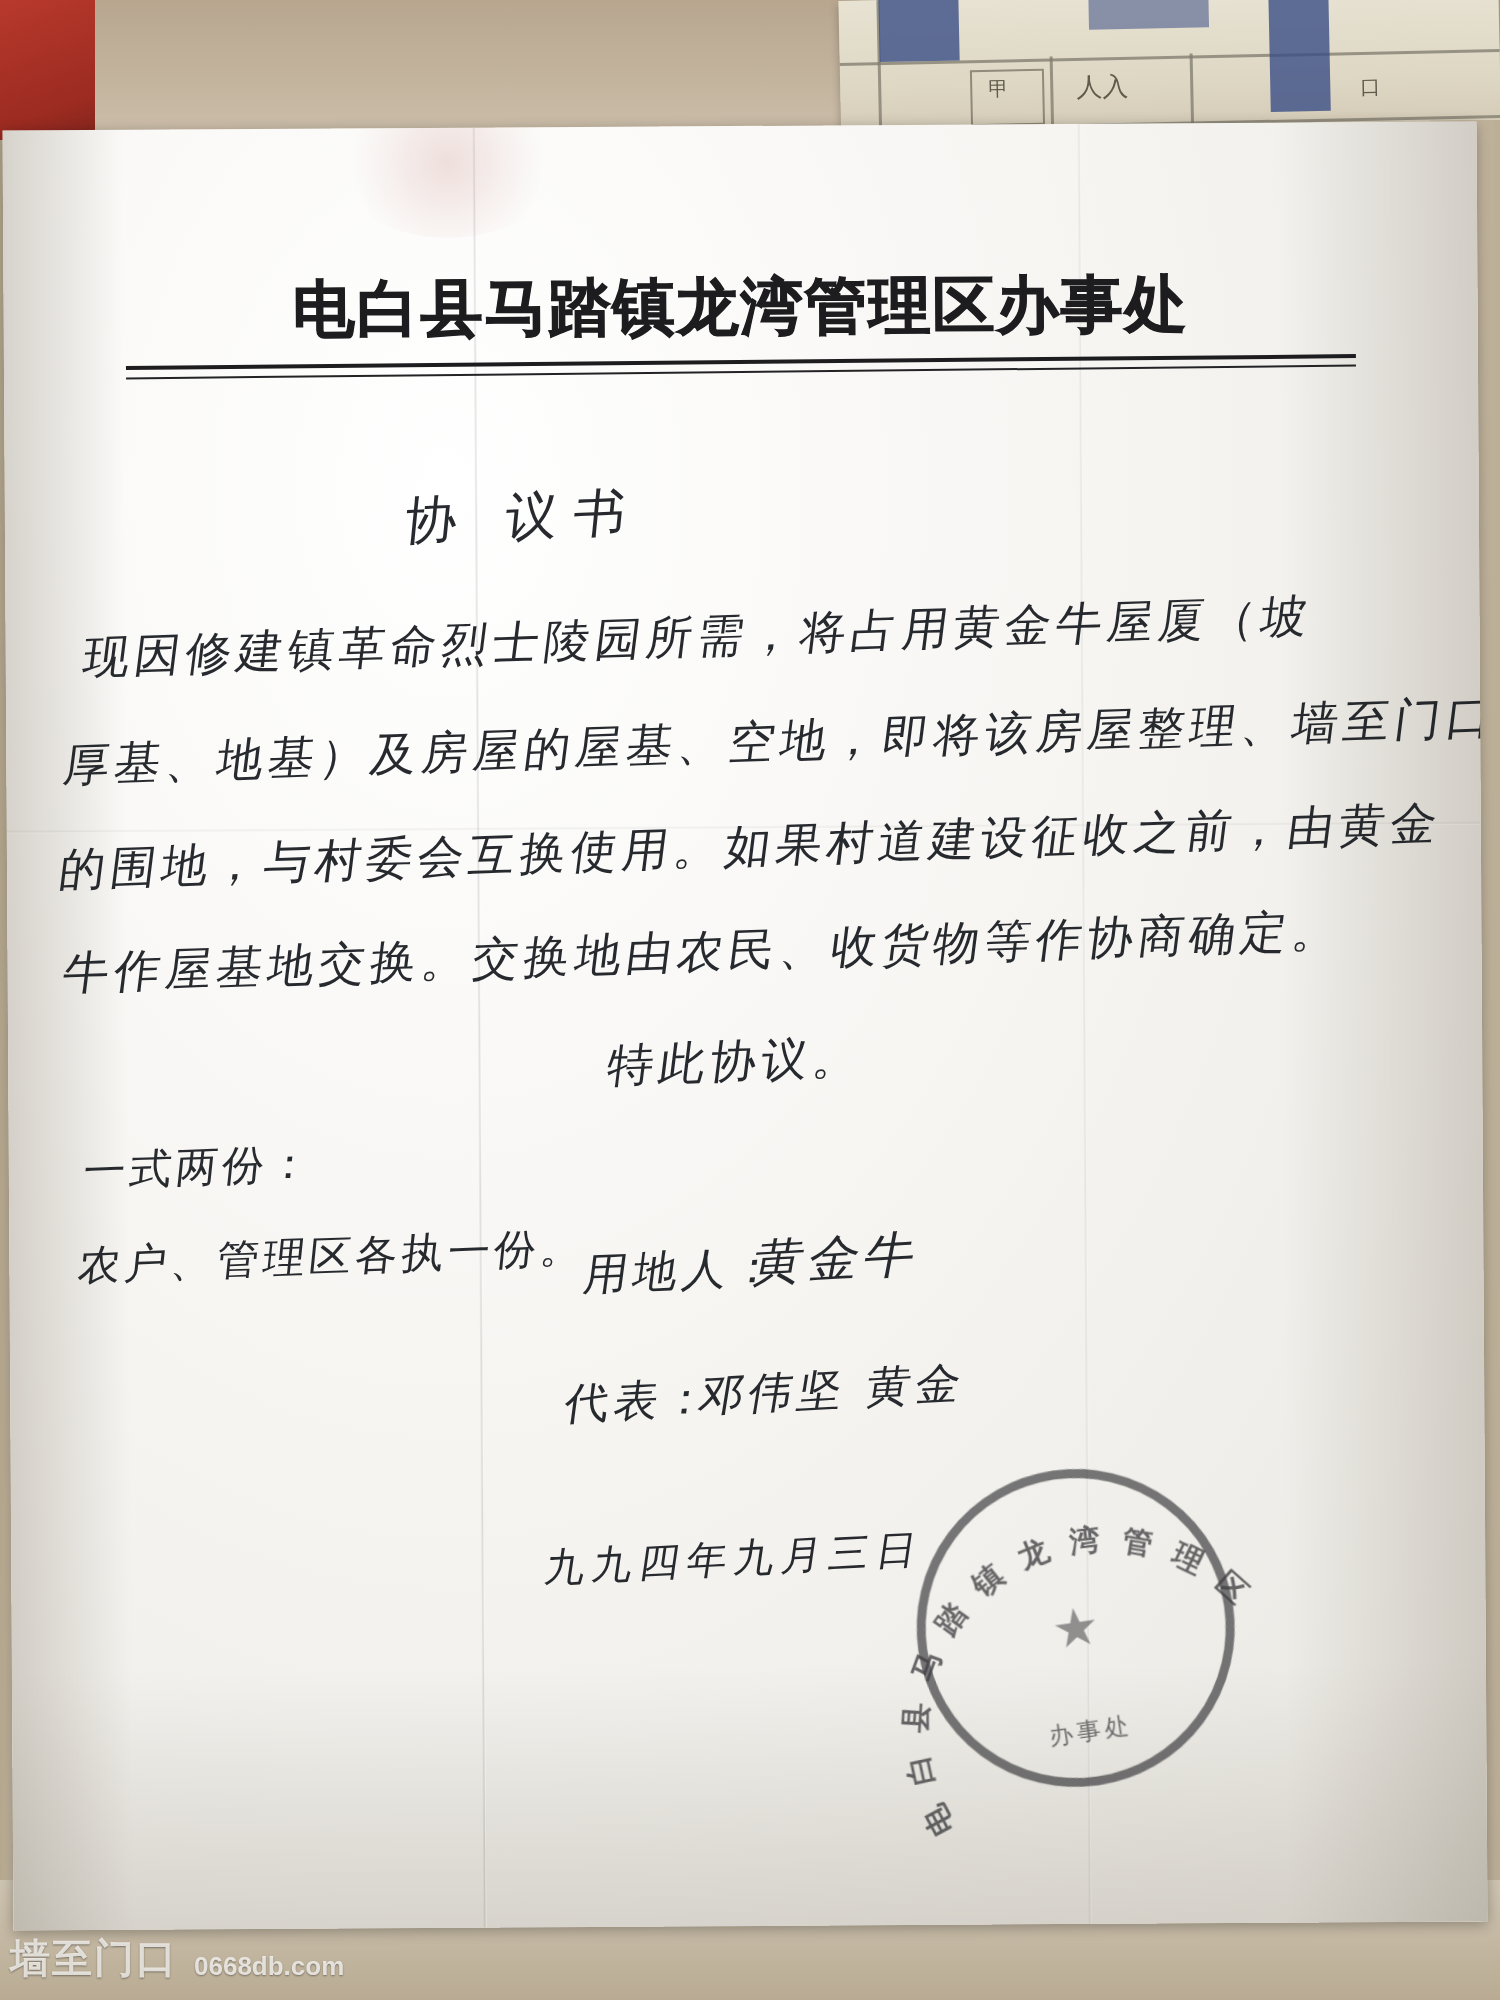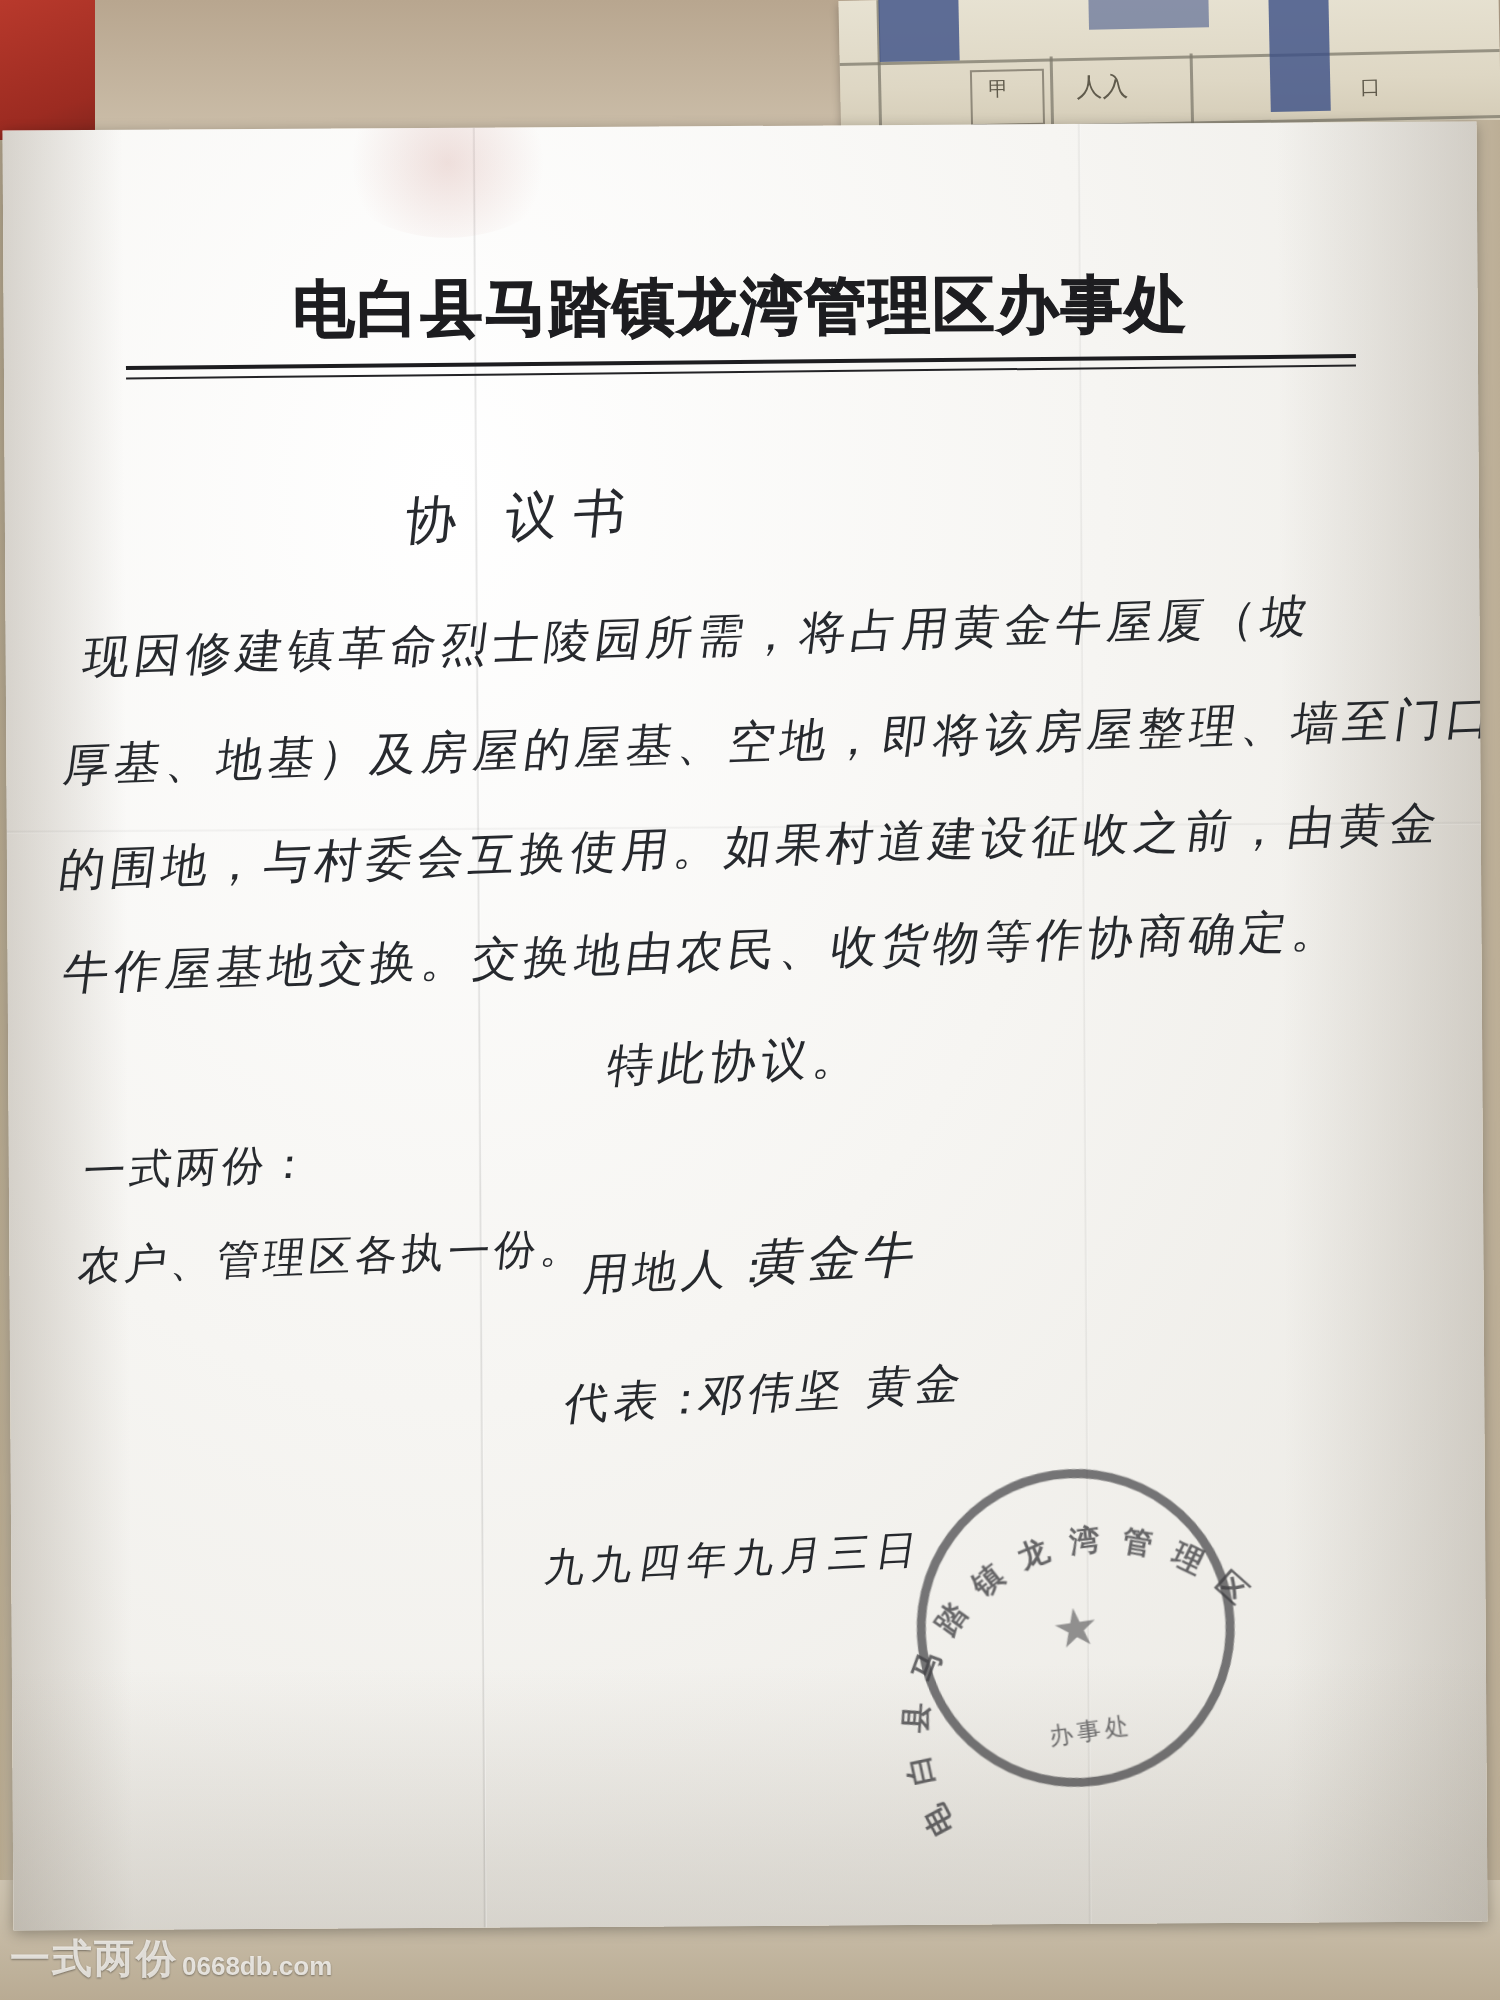--- a/index.html
+++ b/index.html
@@ -245,21 +245,21 @@
     color: rgba(255,255,255,.82);
     text-shadow: 0 1px 2px rgba(0,0,0,.45);
     letter-spacing: 2px;
   }
   .wm-url {
     font-family: "Liberation Sans", sans-serif;
     font-size: 26px;
     font-weight: bold;
     color: rgba(255,255,255,.85);
     text-shadow: 0 1px 2px rgba(0,0,0,.45);
-    margin-left: 4px;
+    margin-left: 16px;
     padding-bottom: 4px;
   }
 </style>
 </head>
 <body>
 
 <div id="page">
 
   <div class="desk-top"></div>
   <div class="desk-red"></div>
@@ -337,17 +337,17 @@
         <div class="seal-char" style="transform: rotate(34deg) translateY(-105px);">理</div>
         <div class="seal-char" style="transform: rotate(50deg) translateY(-105px);">区</div>
       </div>
       <div class="seal-star">★</div>
       <div class="seal-bottom">办事处</div>
     </div>
 
   </div>
 
   <div class="watermark">
-    <span class="wm-cn">一式两份</span>
+    <span class="wm-cn">墙至门口</span>
     <span class="wm-url">0668db.com</span>
   </div>
 
 </div>
 
 </body></html>

